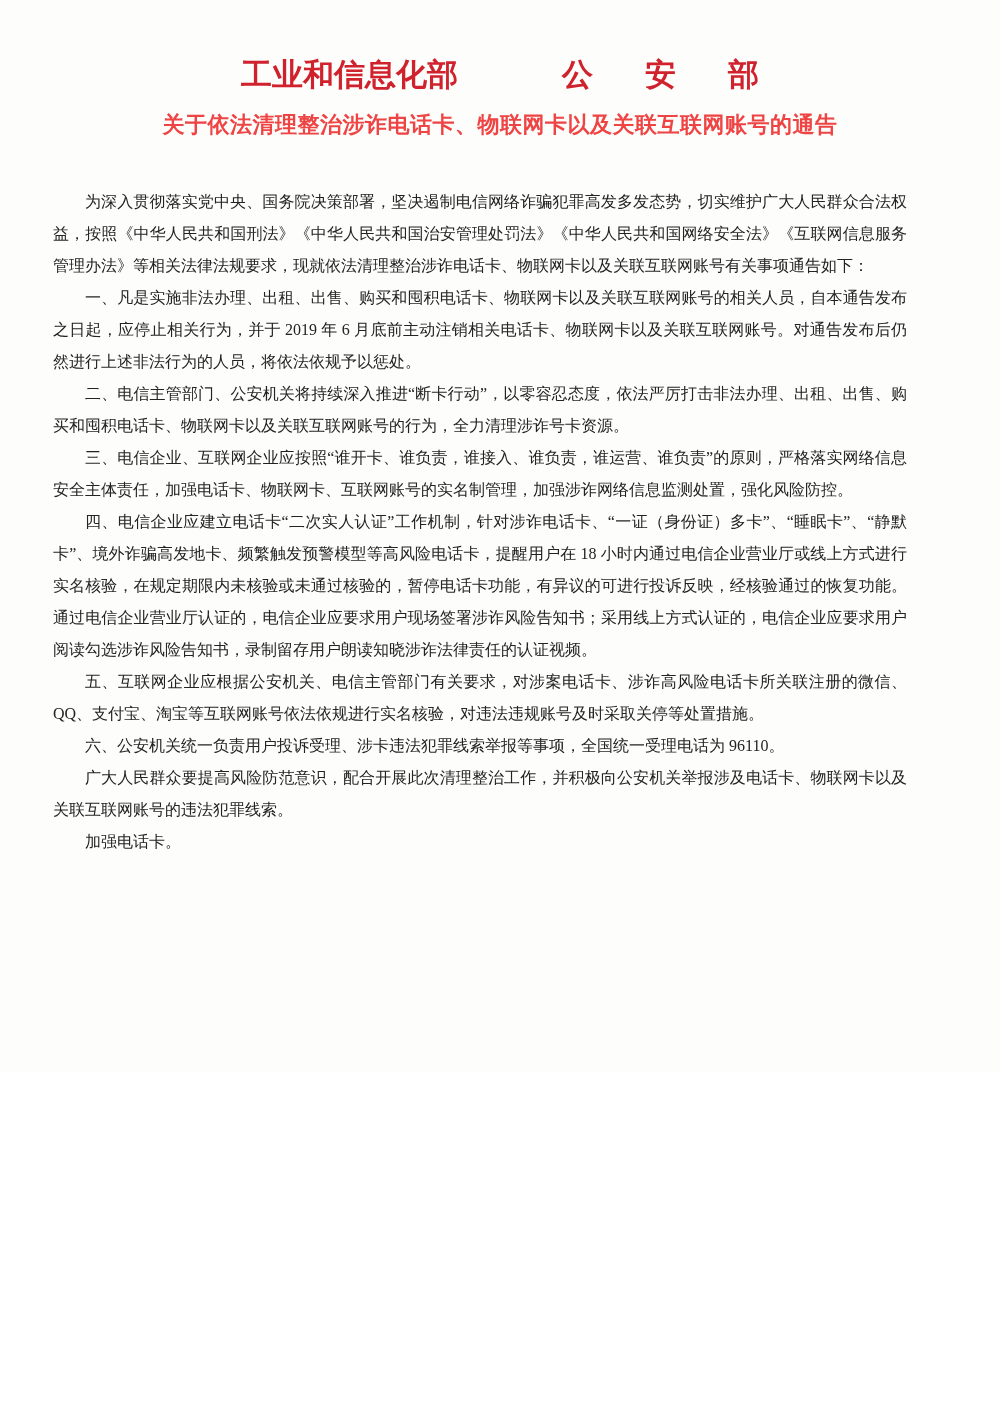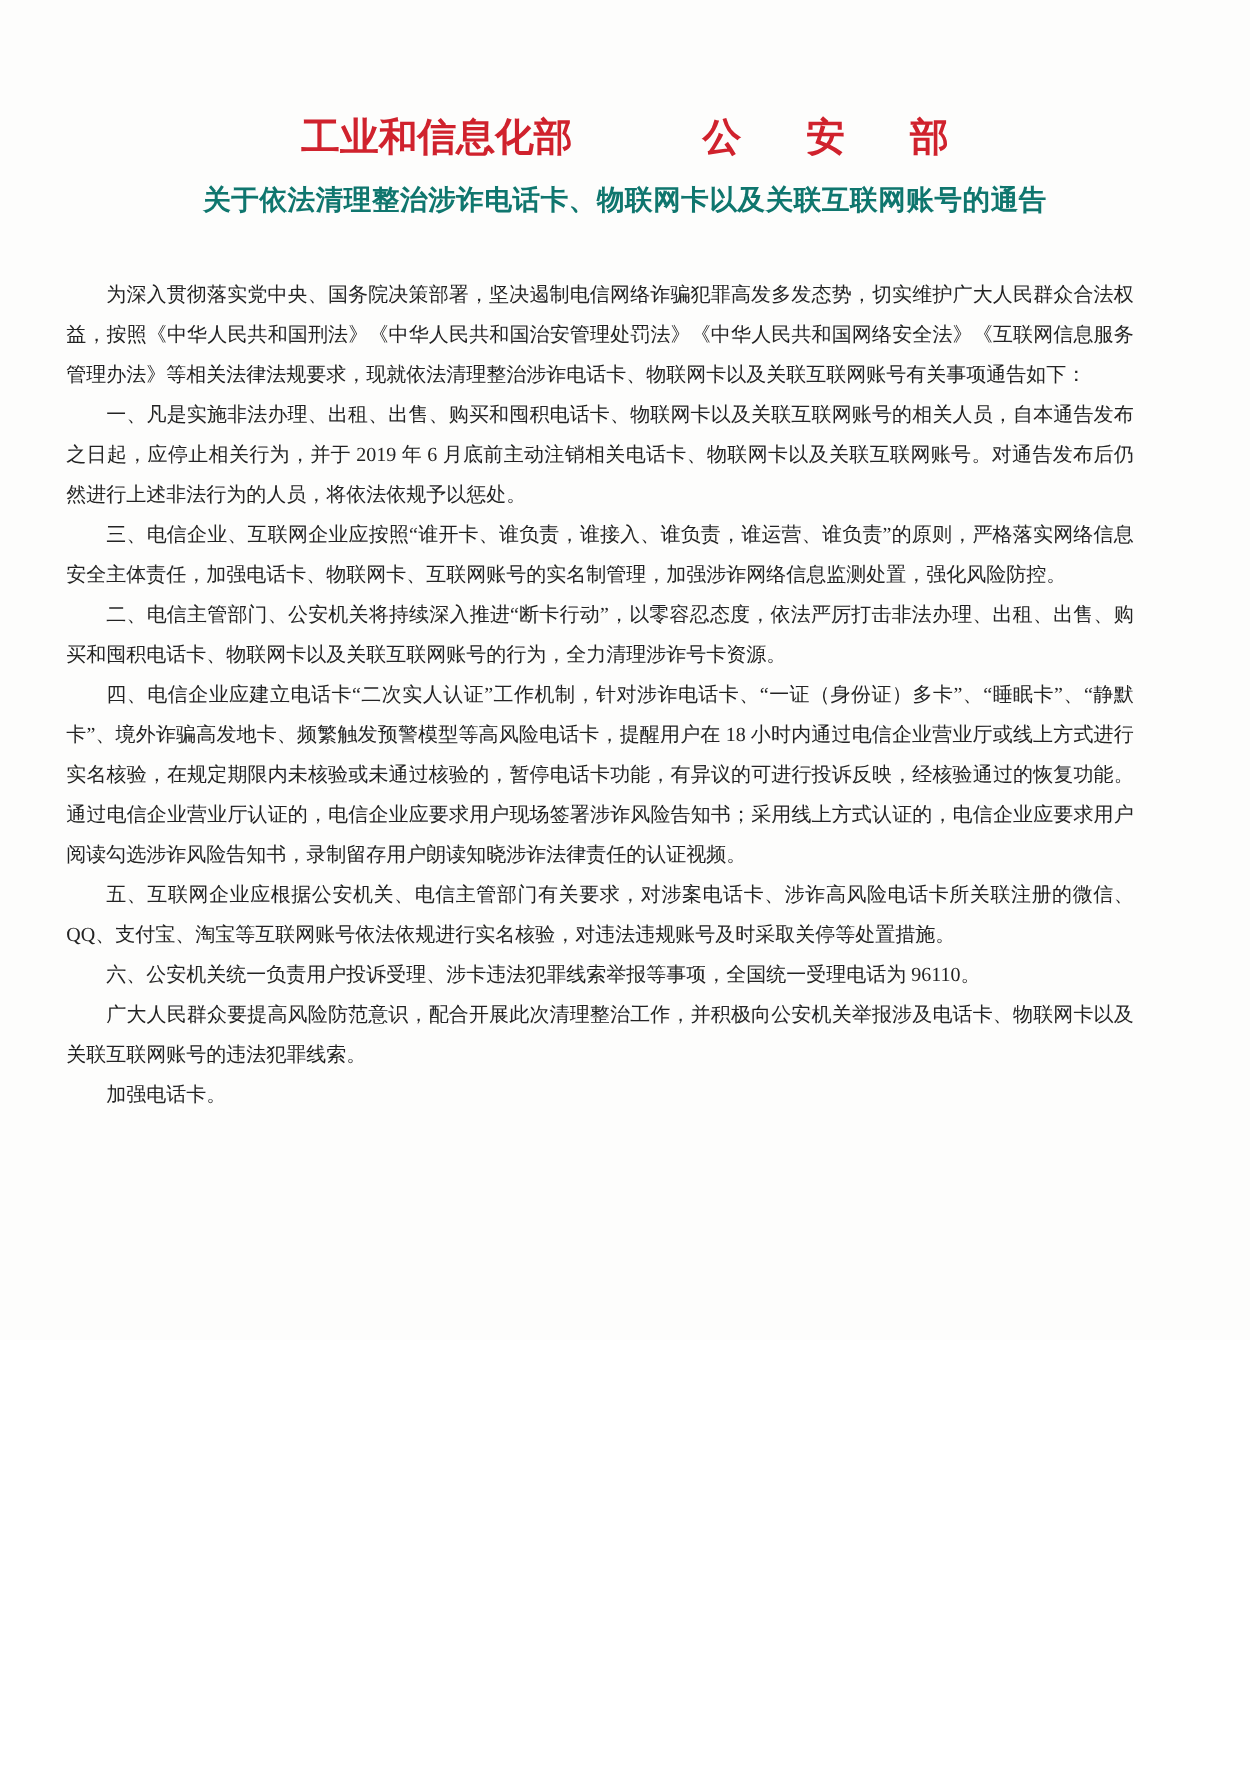--- a/index.html
+++ b/index.html
@@ -5,21 +5,21 @@
   html, body { margin: 0; padding: 0; background: #ffffff; }
   .page {
     position: relative;
     width: 1000px;
     height: 1072px;
     box-sizing: border-box;
     background: #fdfdfc;
     font-family: "Liberation Serif", serif;
     color: #232323;
     overflow: hidden;
-    padding-top: 93px;
+    padding-top: 58px;
   }
   
   .header {
     display: flex;
     justify-content: center;
     align-items: baseline;
     gap: 104px;
     line-height: 34px;
     font-size: 31px;
     font-weight: 700;
@@ -27,21 +27,21 @@
     white-space: nowrap;
   }
   .ministry-2 { letter-spacing: 52px; margin-right: -52px; text-align: right; }
   
   .title {
     margin: 18px 0 0 0;
     text-align: center;
     font-size: 22px;
     font-weight: 700;
     letter-spacing: 0.5px;
-    color: #0f766e;
+    color: #ef4444;
     line-height: 30px;
   }
   
   .body-block {
     margin: 46px 93px 0 53px;
     font-size: 16px;
     line-height: 32px;
     text-align: justify;
   }
   .body-block p { margin: 0; text-indent: 2em; }
@@ -85,22 +85,22 @@
   <div class="header">
     <span class="ministry-1">工业和信息化部</span>
     <span class="ministry-2">公安部</span>
   </div>
 
   <h1 class="title">关于依法清理整治涉诈电话卡、物联网卡以及关联互联网账号的通告</h1>
 
   <div class="body-block">
     <p>为深入贯彻落实党中央、国务院决策部署，坚决遏制电信网络诈骗犯罪高发多发态势，切实维护广大人民群众合法权益，按照《中华人民共和国刑法》《中华人民共和国治安管理处罚法》《中华人民共和国网络安全法》《互联网信息服务管理办法》等相关法律法规要求，现就依法清理整治涉诈电话卡、物联网卡以及关联互联网账号有关事项通告如下：</p>
     <p>一、凡是实施非法办理、出租、出售、购买和囤积电话卡、物联网卡以及关联互联网账号的相关人员，自本通告发布之日起，应停止相关行为，并于 2019 年 6 月底前主动注销相关电话卡、物联网卡以及关联互联网账号。对通告发布后仍然进行上述非法行为的人员，将依法依规予以惩处。</p>
+    <p>二、电信主管部门、公安机关将持续深入推进“断卡行动”，以零容忍态度，依法严厉打击非法办理、出租、出售、购买和囤积电话卡、物联网卡以及关联互联网账号的行为，全力清理涉诈号卡资源。</p>
     <p>三、电信企业、互联网企业应按照“谁开卡、谁负责，谁接入、谁负责，谁运营、谁负责”的原则，严格落实网络信息安全主体责任，加强电话卡、物联网卡、互联网账号的实名制管理，加强涉诈网络信息监测处置，强化风险防控。</p>
-    <p>二、电信主管部门、公安机关将持续深入推进“断卡行动”，以零容忍态度，依法严厉打击非法办理、出租、出售、购买和囤积电话卡、物联网卡以及关联互联网账号的行为，全力清理涉诈号卡资源。</p>
     <p>四、电信企业应建立电话卡“二次实人认证”工作机制，针对涉诈电话卡、“一证（身份证）多卡”、“睡眠卡”、“静默卡”、境外诈骗高发地卡、频繁触发预警模型等高风险电话卡，提醒用户在 18 小时内通过电信企业营业厅或线上方式进行实名核验，在规定期限内未核验或未通过核验的，暂停电话卡功能，有异议的可进行投诉反映，经核验通过的恢复功能。通过电信企业营业厅认证的，电信企业应要求用户现场签署涉诈风险告知书；采用线上方式认证的，电信企业应要求用户阅读勾选涉诈风险告知书，录制留存用户朗读知晓涉诈法律责任的认证视频。</p>
     <p>五、互联网企业应根据公安机关、电信主管部门有关要求，对涉案电话卡、涉诈高风险电话卡所关联注册的微信、QQ、支付宝、淘宝等互联网账号依法依规进行实名核验，对违法违规账号及时采取关停等处置措施。</p>
     <p>六、公安机关统一负责用户投诉受理、涉卡违法犯罪线索举报等事项，全国统一受理电话为 96110。</p>
     <p>广大人民群众要提高风险防范意识，配合开展此次清理整治工作，并积极向公安机关举报涉及电话卡、物联网卡以及关联互联网账号的违法犯罪线索。</p>
     <p>加强电话卡。</p>
   </div>
 
   <svg class="seal seal-left" viewBox="-88 -88 176 176" width="176" height="176">
     <defs>
         <path id="arcL" d="M -41 41 A 58 58 0 1 1 41 41"></path>

